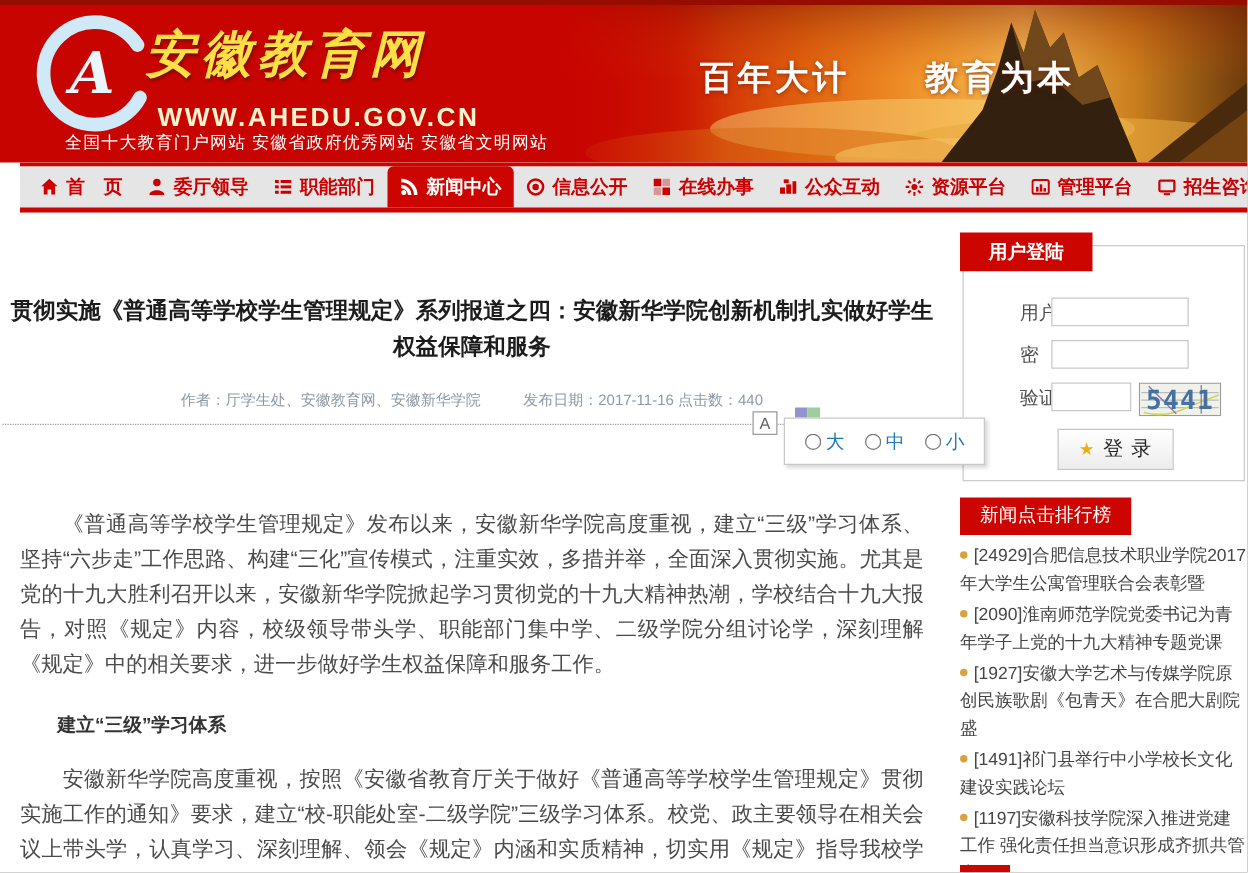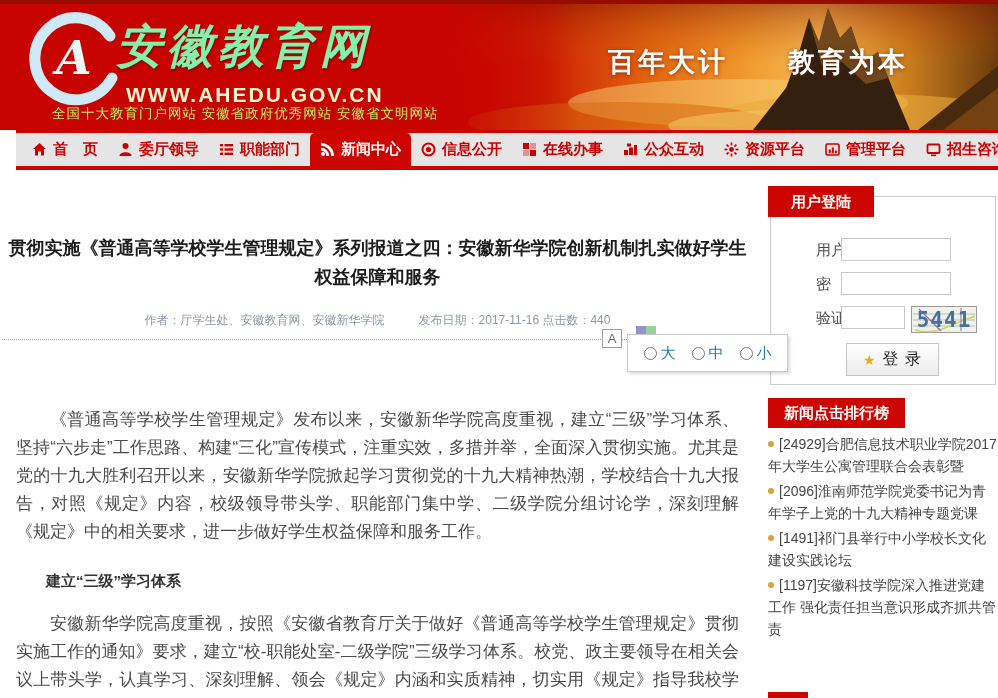--- a/index.html
+++ b/index.html
@@ -4,27 +4,27 @@
 <style>
   * { box-sizing: border-box; }
   body { margin:0; background:#888; font-family:"Liberation Sans","DejaVu Sans",sans-serif; }
   .page { position:relative; width:998px; height:698px; overflow:hidden; background:#fff; margin:0 auto; }
 
   
   .mast { position:absolute; left:0; top:0; width:998px; height:130px; background:#c80400; overflow:hidden; }
   .mast-strip { position:absolute; left:0; top:0; width:100%; height:4px; background:#960d00; }
   .mast-art { position:absolute; right:0; top:0; width:560px; height:130px; }
   .logo { position:absolute; left:26px; top:10px; width:94px; height:96px; }
-  .site-name { position:absolute; left:116px; top:16px; font-size:46px; font-weight:bold; font-style:italic;
-    font-family:"DejaVu Serif","Liberation Serif",serif; color:#86efac; letter-spacing:5px;
+  .site-name { position:absolute; left:116px; top:16px; font-size:40px; font-weight:bold; font-style:italic;
+    font-family:"DejaVu Serif","Liberation Serif",serif; color:#fde047; letter-spacing:5px;
     text-shadow:1px 2px 2px rgba(70,15,0,.5); white-space:nowrap; }
   .site-url { position:absolute; left:126px; top:83px; font-size:21px; font-weight:bold; color:#fdf3cf; letter-spacing:2px; }
-  .honors { position:absolute; left:52px; top:105px; font-size:13.5px; color:#bef264; letter-spacing:1px; white-space:nowrap; }
+  .honors { position:absolute; left:52px; top:105px; font-size:13.5px; color:#ffffff; letter-spacing:1px; white-space:nowrap; }
   .slogan { position:absolute; left:560px; top:44px; font-size:27px; font-weight:bold; color:#fff; letter-spacing:3px;
-    text-shadow:0 1px 4px rgba(110,25,0,.65); z-index:3; white-space:nowrap;margin-left:48px; }
+    text-shadow:0 1px 4px rgba(110,25,0,.65); z-index:3; white-space:nowrap; }
 
   
   .navbar { position:absolute; left:16px; top:130px; width:998px; height:40px; background:#e5e5e5;
     border-top:3px solid #cc0500; border-bottom:4px solid #cc0500;
     display:flex; justify-content:space-between; align-items:stretch; padding:0 6px; }
   .nav-item { display:flex; align-items:center; gap:6px; padding:0 10px; color:#cc0000; font-weight:bold;
     font-size:15px; cursor:pointer; white-space:nowrap; }
   .nav-item.active { background:#cc0500; color:#fff; border-radius:5px 5px 0 0; }
   .nav-ico { width:15px; height:15px; flex:0 0 auto; }
 
@@ -60,21 +60,21 @@
   .lrow-label { position:absolute; font-size:15px; color:#4d4d4d;margin-left:32px; }
   .lrow-input { position:absolute; width:110px; height:23px; border:1px solid #c9c9c9; padding:0 4px; font-size:13px; }
   .captcha { position:absolute; left:140px; top:109px; width:66px; height:27px; cursor:pointer; }
   .login-btn { position:absolute; left:75px; top:146px; width:93px; height:33px;
     display:flex; align-items:center; justify-content:center; gap:6px;
     background:linear-gradient(#ffffff,#ececec); border:1px solid #c6c6c6; font-size:16px; color:#222;
     letter-spacing:1px; cursor:pointer; }
   .star { color:#eab018; font-size:14px; }
 
   .rank-tab { position:absolute; left:768px; top:398px; width:137px; height:30px; background:#cc0500;
-    color:#fff; font-weight:bold; font-size:15px; text-align:center; line-height:30px; }
+    color:#fff; font-weight:normal; font-size:15px; text-align:center; line-height:30px; }
   .rank-list { position:absolute; left:768px; top:433px; width:230px; font-size:14px; line-height:22px; color:#454545; }
   .rank-item { margin-bottom:3px; cursor:pointer; }
   .bullet { display:inline-block; width:6px; height:6px; border-radius:50%; background:#d9a23c;
     margin-right:5px; vertical-align:2px; }
   .stub-red { position:absolute; left:768px; top:692px; width:40px; height:6px; background:#cc0500; }
 </style>
 </head>
 <body>
 
 <div class="page">
@@ -270,20 +270,21 @@
     </svg>
     <div class="login-btn">
       <span class="star">★</span>
         <span>登 录</span>
     </div>
   </div>
 
   <div class="rank-tab">新闻点击排行榜</div>
   <div class="rank-list">
     <div class="rank-item"><span class="bullet"></span><span>[24929]合肥信息技术职业学院2017年大学生公寓管理联合会表彰暨</span></div>
-    <div class="rank-item"><span class="bullet"></span><span>[2096]淮南师范学院党委书记为青年学子上党的十九大精神专题党课</span></div>
+    <div class="rank-item"><span class="bullet"></span><span>[2090]淮南师范学院党委书记为青年学子上党的十九大精神专题党课</span></div>
+    <div class="rank-item"><span class="bullet"></span><span>[1927]安徽大学艺术与传媒学院原创民族歌剧《包青天》在合肥大剧院盛</span></div>
     <div class="rank-item"><span class="bullet"></span><span>[1491]祁门县举行中小学校长文化建设实践论坛</span></div>
     <div class="rank-item"><span class="bullet"></span><span>[1197]安徽科技学院深入推进党建工作 强化责任担当意识形成齐抓共管责</span></div>
 
   </div>
   <div class="stub-red"></div>
 
 </div>
 
 </body></html>

